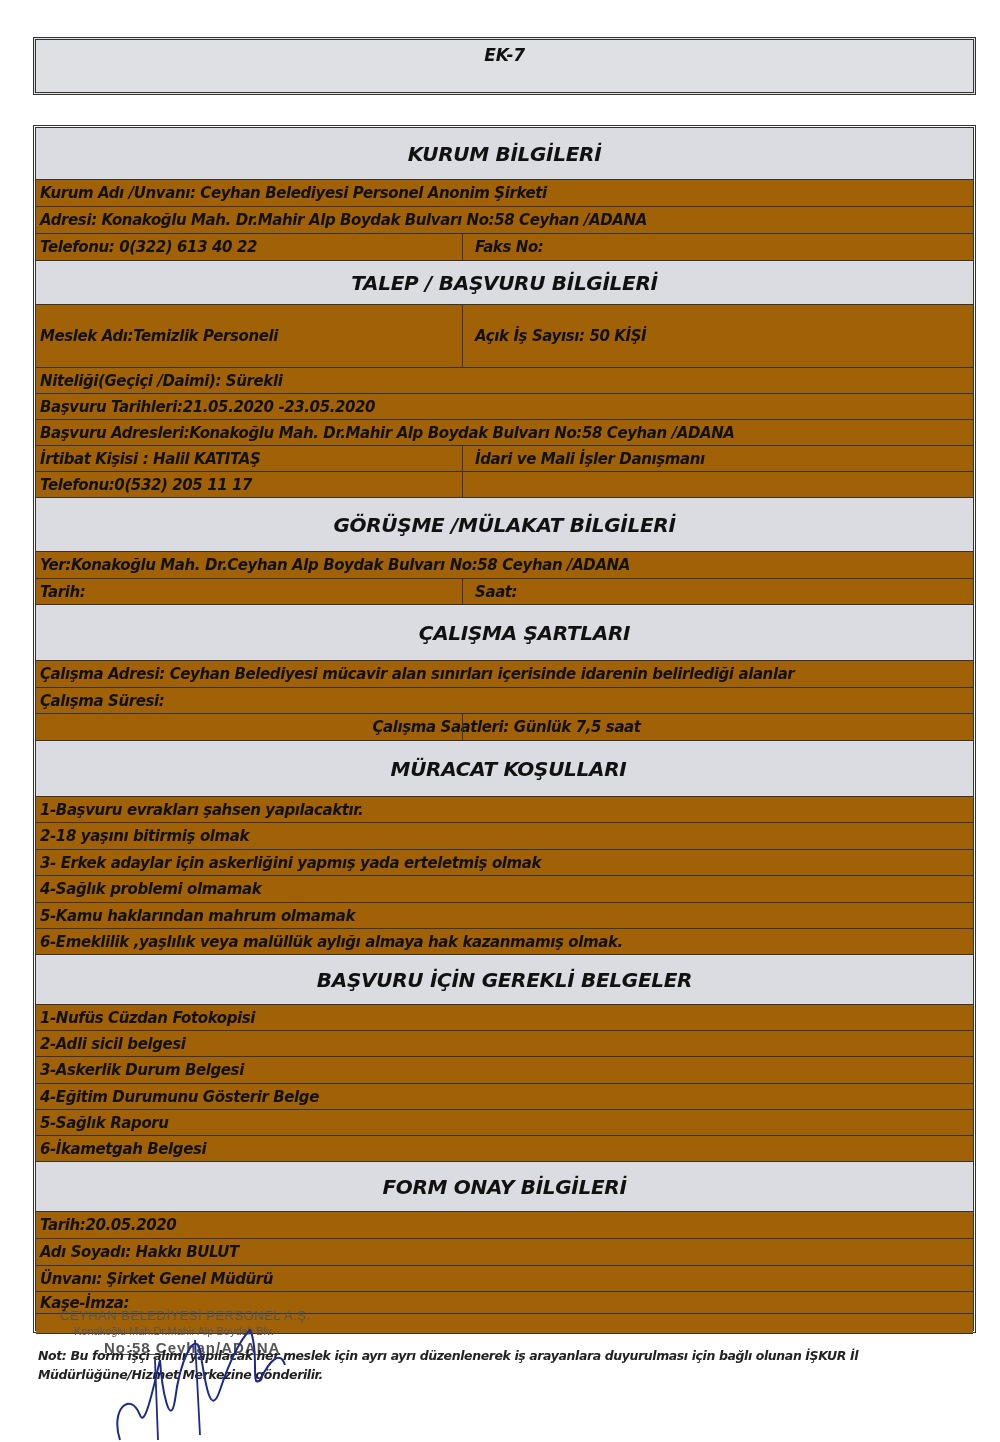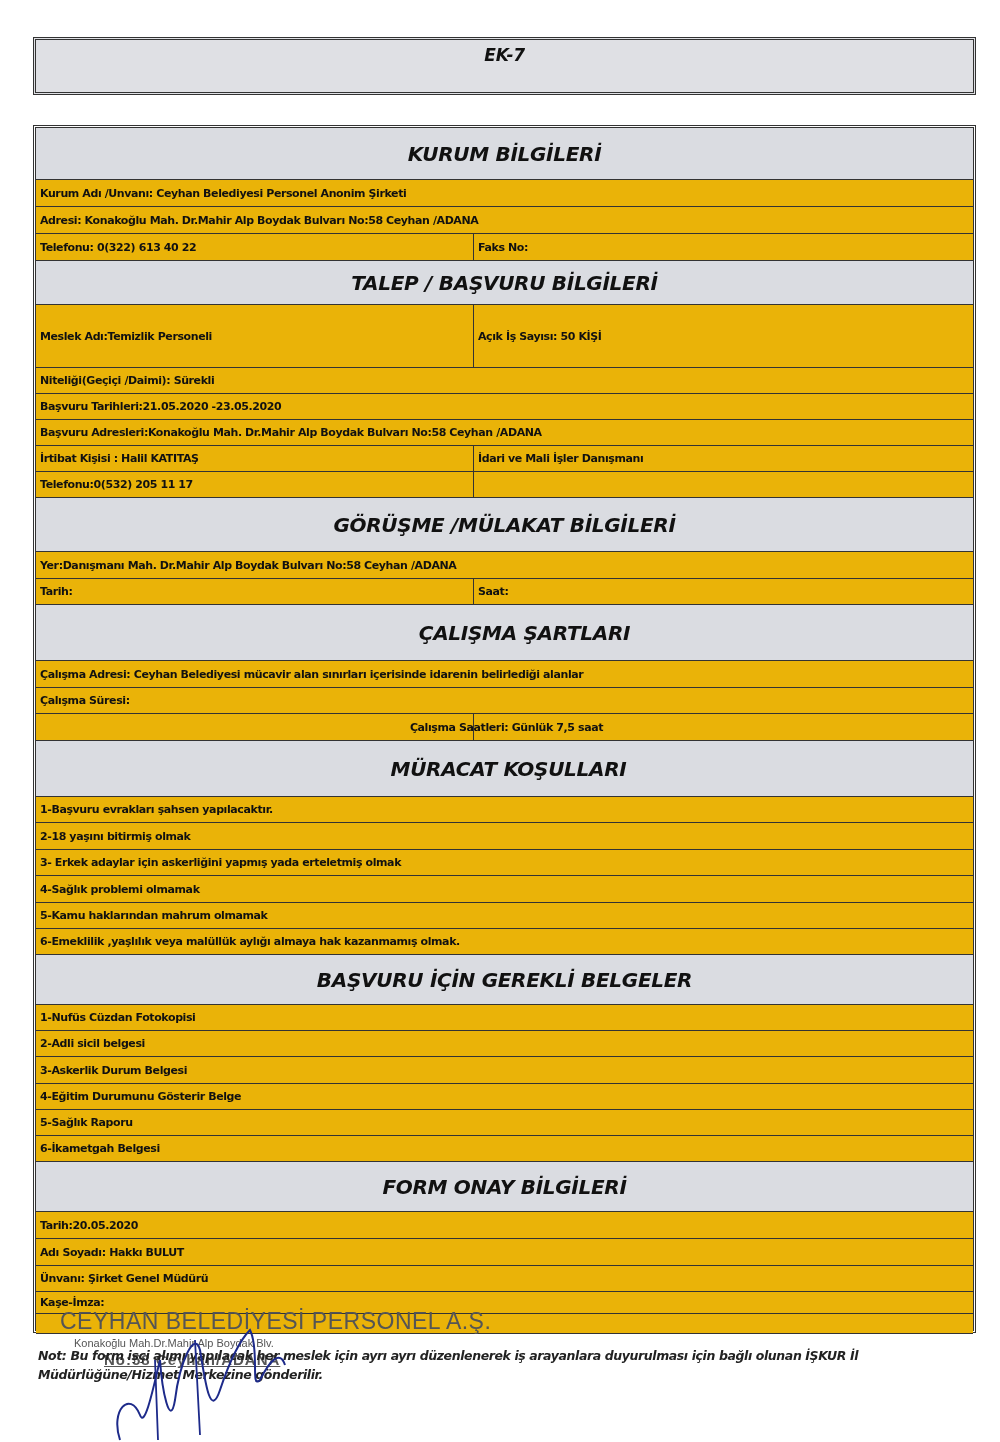--- a/index.html
+++ b/index.html
@@ -1,26 +1,26 @@
 <!DOCTYPE html>
 <html><head>
   <meta charset="utf-8">
   <style>
     html, body { margin: 0; padding: 0; background: #ffffff; }
     body { width: 1000px; height: 1442px; position: relative; overflow: hidden; font-family: "DejaVu Sans", "Liberation Sans", sans-serif; color: #111; }
     .title-box { position: absolute; left: 33px; top: 37px; width: 943px; height: 58px; border: 3px double #333; background: #dfe0e4; box-sizing: border-box; text-align: center; }
     .title-box .l1 { font-size: 17px; font-weight: bold; font-style: italic; margin-top: 5px; letter-spacing: -0.3px; }
     .title-box .l2 { font-size: 17px; font-weight: bold; font-style: italic; margin-top: 4px; letter-spacing: -0.3px; }
     .form { position: absolute; left: 33px; top: 125px; width: 943px; height: 1208px; border: 3px double #333; box-sizing: border-box; }
-    .row { position: absolute; left: 0; right: 0; border-bottom: 1.5px solid #333; box-sizing: border-box; font-size: 11px; font-weight: 600; letter-spacing: -0.4px; display: flex; align-items: center; padding-left: 4px; background: #eab308; white-space: nowrap; overflow: hidden; }
+    .row { position: absolute; left: 0; right: 0; border-bottom: 1.5px solid #333; box-sizing: border-box; font-size: 15px; font-style: italic; font-weight: 600; letter-spacing: -0.4px; display: flex; align-items: center; padding-left: 4px; background: #a16207; white-space: nowrap; overflow: hidden; }
     .sec { position: absolute; left: 0; right: 0; background: #dadce1; border-bottom: 1.5px solid #333; box-sizing: border-box; text-align: center; font-size: 20px; font-weight: bold; font-style: italic; letter-spacing: -0.3px; display: flex; align-items: center; justify-content: center; }
-    .split { position: absolute; left: 437px; top: 0; bottom: 0; border-left: 1.5px solid #333; padding-left: 4px; display: flex; align-items: center; }
+    .split { position: absolute; left: 426px; top: 0; bottom: 0; border-left: 1.5px solid #333; padding-left: 12px; display: flex; align-items: center; }
     .note { position: absolute; left: 38px; top: 1346px; width: 930px; font-size: 12.5px; font-style: italic; font-weight: 600; line-height: 19px; letter-spacing: -0.4px; color: #222; }
     .stamp { position: absolute; left: 60px; top: 1308px; color: #555; font-family: "Liberation Sans", sans-serif; }
-    .stamp .s1 { font-size: 23px; letter-spacing: 0.5px; }
+    .stamp .s1 { font-size: 13px; letter-spacing: 0.5px; }
     .stamp .s2 { font-size: 11px; margin-left: 14px; margin-top: 2px; }
     .stamp .s3 { font-size: 15px; font-weight: bold; margin-left: 44px; margin-top: 2px; letter-spacing: 1px; text-decoration: underline; }
     .sig { position: absolute; left: 100px; top: 1320px; width: 260px; height: 122px; }
   </style>
 </head>
 <body>
 
 <div class="title-box">
   <div class="l1">EK-7</div>
 </div>
@@ -46,21 +46,21 @@
   <div class="row" style="top:318px;height:26px;">
     <span>İrtibat Kişisi : Halil KATITAŞ</span>
     <span class="split">İdari ve Mali İşler Danışmanı</span>
   </div>
   <div class="row" style="top:344px;height:26px;">
     <span>Telefonu:0(532) 205 11 17</span>
     <span class="split"></span>
   </div>
 
   <div class="sec" style="top:370px;height:54px;">GÖRÜŞME /MÜLAKAT BİLGİLERİ</div>
-  <div class="row" style="top:424px;height:27px;">Yer:Danışmanı Mah. Dr.Mahir Alp Boydak Bulvarı No:58 Ceyhan /ADANA</div>
+  <div class="row" style="top:424px;height:27px;">Yer:Konakoğlu Mah. Dr.Ceyhan Alp Boydak Bulvarı No:58 Ceyhan /ADANA</div>
   <div class="row" style="top:451px;height:26px;">
     <span>Tarih:</span>
     <span class="split">Saat:</span>
   </div>
 
   <div class="sec" style="top:477px;height:56px;padding-left:40px;">ÇALIŞMA ŞARTLARI</div>
   <div class="row" style="top:533px;height:27px;">Çalışma Adresi: Ceyhan Belediyesi mücavir alan sınırları içerisinde idarenin belirlediği alanlar</div>
   <div class="row" style="top:560px;height:26px;">Çalışma Süresi:</div>
   <div class="row" style="top:586px;height:27px;justify-content:center;">
     <span>Çalışma Saatleri: Günlük 7,5 saat</span>

